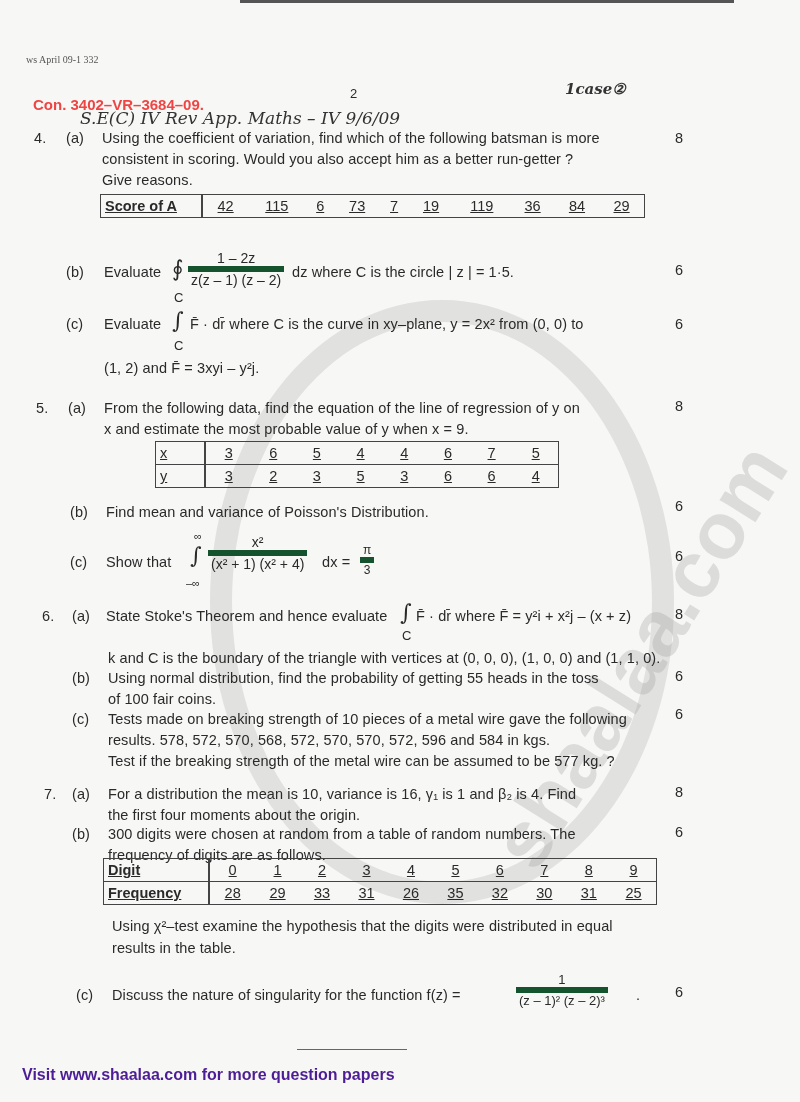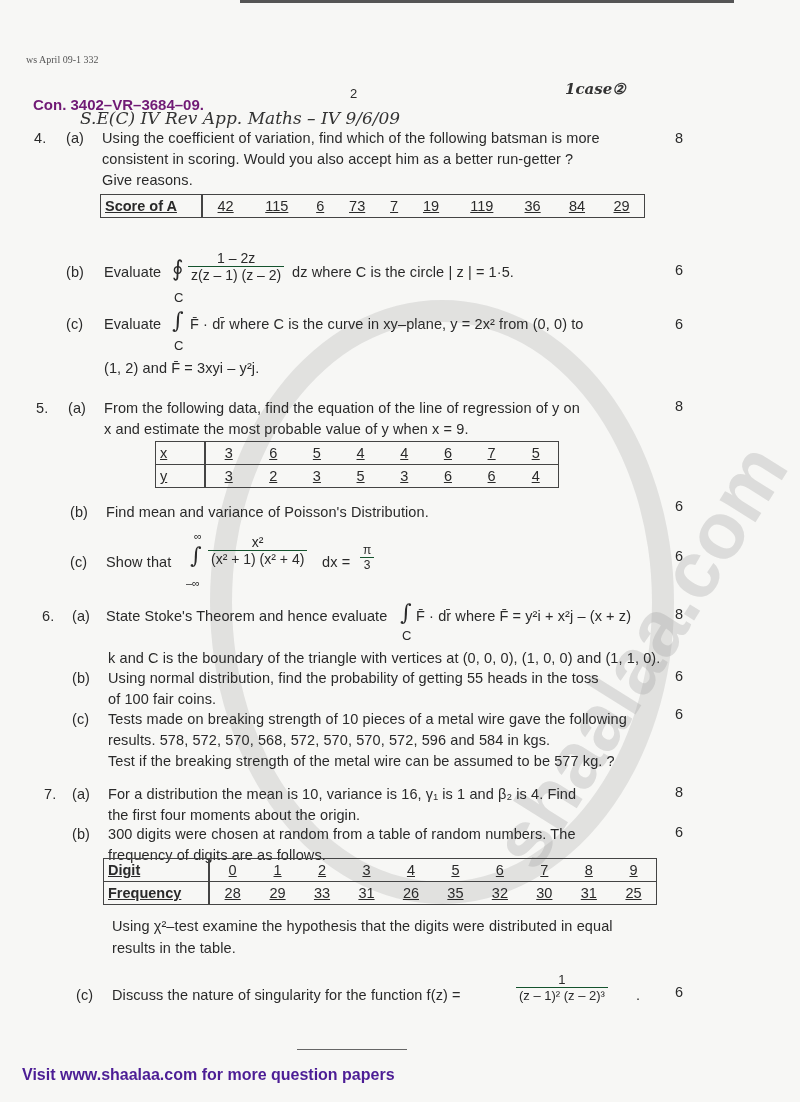--- a/index.html
+++ b/index.html
@@ -4,32 +4,32 @@
 <style>
   html, body { margin:0; padding:0; }
   body {
     width:800px; height:1102px; position:relative; overflow:hidden;
     background:#f7f7f5; color:#2a2a2a;
     font-family:"Liberation Sans", sans-serif; font-size:14px;
   }
   .abs { position:absolute; }
   .topbar { left:240px; top:0; width:494px; height:3px; background:#555; }
   .stamp { left:26px; top:54px; font-size:10px; color:#555; font-family:Liberation Serif, serif; }
-  .con { left:33px; top:96px; font-weight:bold; font-size:15px; color:#701a75; }
+  .con { left:33px; top:96px; font-weight:bold; font-size:15px; color:#ef4444; }
   .pgnum { left:350px; top:86px; font-size:13px; }
   .hand { font-family:"DejaVu Serif", serif; font-style:italic; color:#333; font-size:17px; }
   .line { position:absolute; white-space:nowrap; font-size:14.5px; letter-spacing:0.1px; }
   .marks { position:absolute; left:675px; font-size:14.5px; }
   table.dt { position:absolute; border-collapse:collapse; font-size:14.5px;text-decoration:underline; }
   table.dt td { border:1.5px solid #444; padding:3px 4px; }
   table.dt td.hd { font-weight:bold; border-right:2px solid #444; }
   table.dt tr td:not(.hd) { border-left:none; border-right:none; text-align:center; }
   table.dt tr td:last-child { border-right:1.5px solid #444; }
   .frac { display:inline-block; vertical-align:middle; text-align:center; }
-  .frac .num { display:block; border-bottom:1px solid #14532d; padding:0 3px; }
+  .frac .num { display:block; border-bottom:6px solid #14532d; padding:0 3px; }
   .frac .den { display:block; padding:0 3px; }
   .intg { font-size:22px; font-family:"DejaVu Serif", serif; vertical-align:middle; }
   .sub { position:absolute; font-size:13px; }
   .footer { left:22px; top:1066px; font-size:16px; color:#4c1d95;font-weight:bold; }
   .rule { left:297px; top:1049px; width:110px; height:1px; background:#666; }
   .wm { position:absolute; left:210px; top:300px; width:420px; height:560px; border:22px solid rgba(160,160,160,0.25); border-radius:50%; pointer-events:none; }
   .wmtext { position:absolute; left:400px; top:610px; font-size:80px; color:rgba(150,150,150,0.28); transform:rotate(-58deg); font-weight:bold; pointer-events:none; white-space:nowrap; }
 </style>
 </head>
 <body>

